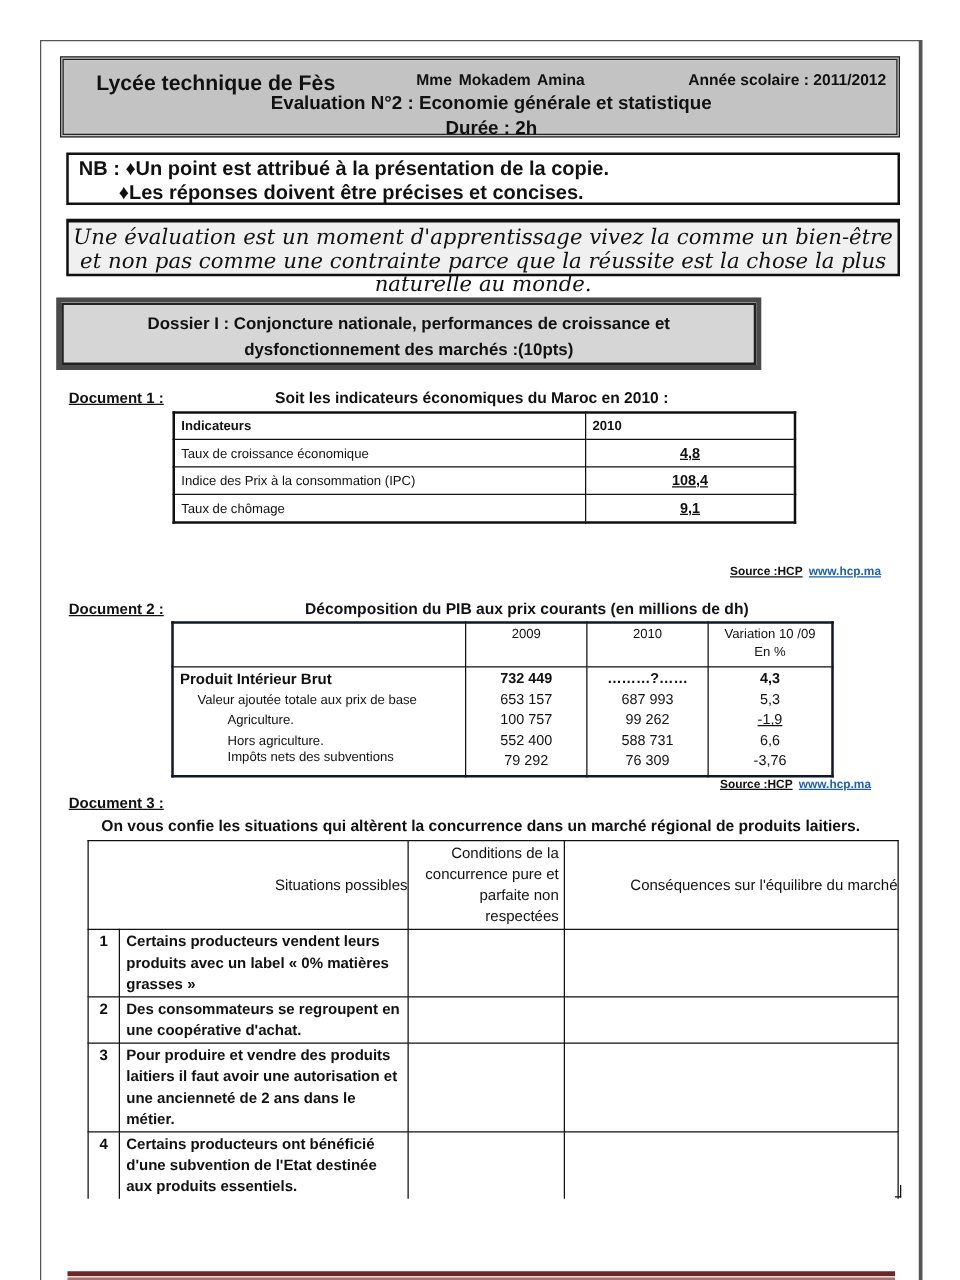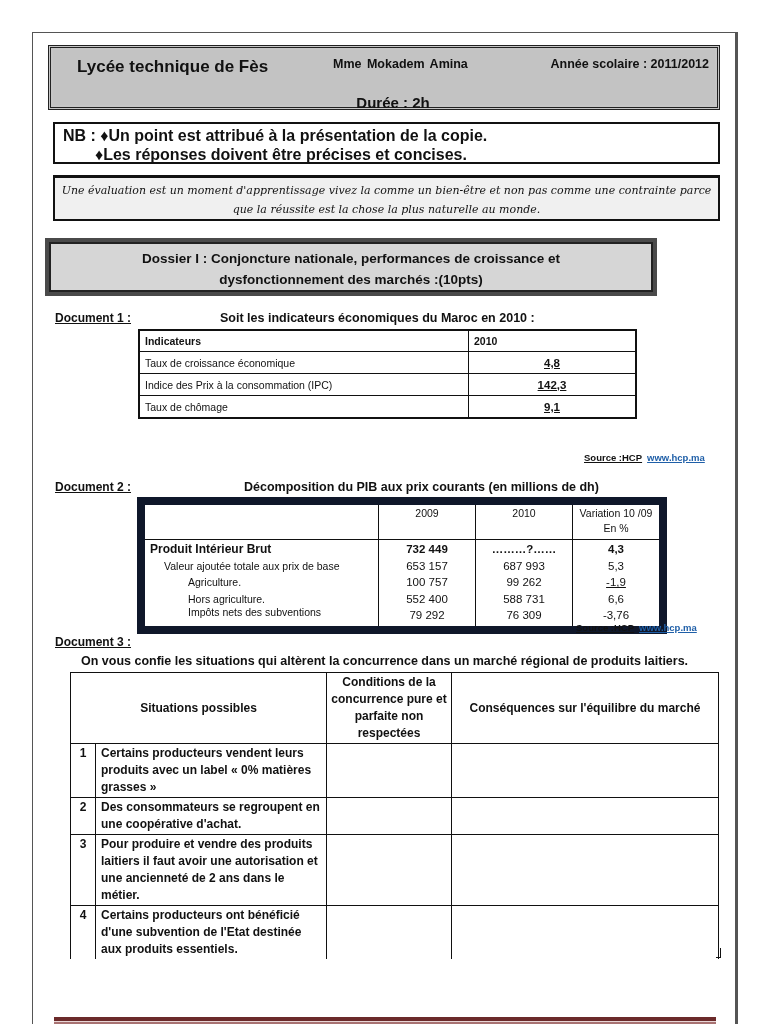--- a/index.html
+++ b/index.html
@@ -19,25 +19,25 @@
   .hdr-title { position:absolute; left:0; right:0; top:24px; text-align:center; font-size:15px; font-weight:bold; padding-left:18px; }
   .hdr-duration { position:absolute; left:0; right:0; top:44px; text-align:center; font-size:15px; font-weight:bold; padding-left:18px; }
 
   
   .nb-box { position:absolute; left:53px; top:122px; width:667px; height:42px;
             border:2px solid #111; box-sizing:border-box; font-size:16px; font-weight:bold; }
   .nb-line1 { position:absolute; left:8px; top:3px; }
   .nb-line2 { position:absolute; left:40px; top:22px; }
   .quote-box { position:absolute; left:53px; top:175px; width:667px; height:46px;
                border:2px solid #111; border-top:3px solid #111; box-sizing:border-box; background:#f0f0f0;
-               font-family:"DejaVu Serif", serif; font-style:italic; font-size:11px; text-align:center;
+               font-family:"DejaVu Serif", serif; font-style:italic; font-size:17px; text-align:center;
                line-height:19px; padding-top:3px; }
 
   
-  .dossier { position:absolute; left:45px; top:238px; width:612px; height:58px;
+  .dossier { position:absolute; left:45px; top:238px; width:564px; height:58px;
              border:4px solid #4a4a4a; box-sizing:border-box; background:#d6d6d6;
              box-shadow: inset 0 0 0 2px #222; }
   .dossier-text { position:absolute; left:0; right:0; top:6px; text-align:center; font-size:13.5px;
                   font-weight:bold; line-height:21px; padding:0 40px; }
 
   
   .doc-label { position:absolute; font-size:12px; font-weight:bold; text-decoration:underline; }
   .doc-title { position:absolute; font-size:12.5px; font-weight:bold; }
   .source { position:absolute; font-size:9.5px; font-weight:bold; }
   .source .src-text { text-decoration:underline; color:#111; }
@@ -45,38 +45,38 @@
 
   table { border-collapse:collapse; position:absolute; }
   
   .t1 { left:138px; top:329px; width:499px; border:2px solid #111; font-size:10.5px; }
   .t1 td, .t1 th { border:1.5px solid #111; height:21px; padding:0 5px; }
   .t1 th { font-weight:bold; text-align:left; height:20px; }
   .t1 td.ind { width:318px; }
   .t1 td.val { text-align:center; font-weight:bold; text-decoration:underline; font-size:11.5px; }
 
   
-  .t2 { left:137px; top:497px; width:530px; border:8px solid #0f172a; font-size:11.5px; }
+  .t2 { left:137px; top:497px; width:530px; border:2px solid #0f172a; font-size:11.5px; }
   .t2 td { border-left:1.5px solid #111; border-right:1.5px solid #111; padding:0; vertical-align:top; }
   .t2 tr.head td { border-bottom:1.5px solid #111; height:33px; text-align:center; font-size:10.5px; line-height:15px; padding-top:1px; }
   .t2 td.c0 { width:228px; }
   .t2 td.c1 { width:96px; }
   .t2 td.c2 { width:96px; }
   .t2 .lines div { height:16.5px; line-height:16.5px; white-space:nowrap; }
   .t2 .num div { text-align:center; }
   .indent1 { padding-left:14px; font-size:10.5px; }
   .indent2 { padding-left:38px; font-size:10.5px; }
   .bold { font-weight:bold; }
   .uline { text-decoration:underline; }
 
   
   .doc3-intro { position:absolute; left:81px; top:654px; font-size:12.5px; font-weight:bold; }
   .t3 { left:70px; top:672px; width:649px; font-size:12px; font-weight:bold; }
   .t3 td, .t3 th { border:1.5px solid #111; padding:0; vertical-align:top; }
-  .t3 th { text-align:center; vertical-align:middle; font-weight:bold; line-height:17px; }
+  .t3 th { text-align:right; vertical-align:middle; font-weight:normal; line-height:17px; }
   .t3 th.h-sit { height:70px; }
   .t3 .num { width:24px; text-align:center; padding-top:2px; }
   .t3 .sit { width:220px; padding:1px 5px; line-height:17px; }
   .t3 .cond { width:116px; }
   .t3 tr.last td { border-bottom:none; }
   .t3-corner { position:absolute; left:716px; top:948px; width:4px; height:9px; border-right:1.5px solid #111; border-bottom:1.5px solid #111; }
 
   .footer-line { position:absolute; left:54px; top:1017px; width:662px; height:7px; }
   .footer-line .l1 { height:4px; background:#6b2a2a; }
   .footer-line .l2 { height:1px; background:#e8d6d6; }
@@ -86,20 +86,21 @@
 <body>
 
 <div class="page-frame"></div>
 <div class="page-frame-right"></div>
 
 <div class="header">
   <div class="header-inner">
     <span class="hdr-school">Lycée technique de Fès</span>
     <span class="hdr-teacher">Mme  Mokadem  Amina</span>
     <span class="hdr-year">Année scolaire : 2011/2012</span>
+    <div class="hdr-title">Evaluation N°2 : Economie générale et statistique</div>
     <div class="hdr-duration">Durée : 2h</div>
   </div>
 </div>
 
 <div class="nb-box">
   <span class="nb-line1">NB : ♦Un point est attribué à la présentation de la copie.</span>
   <span class="nb-line2">♦Les réponses doivent être précises et concises.</span>
 </div>
 <div class="quote-box">
   <span>Une évaluation est un moment d'apprentissage vivez la comme un bien-être et non pas comme  une contrainte parce que la réussite est la chose la plus naturelle au monde.</span>
@@ -116,21 +117,21 @@
       <tr>
     <th>Indicateurs</th>
     <th>2010</th>
   </tr>
   <tr>
     <td class="ind">Taux de croissance économique</td>
     <td class="val">4,8</td>
   </tr>
   <tr>
     <td class="ind">Indice des Prix à la consommation (IPC)</td>
-    <td class="val">142,3</td>
+    <td class="val">108,4</td>
   </tr>
   <tr>
     <td class="ind">Taux de chômage</td>
     <td class="val">9,1</td>
   </tr>
 </tbody>
   </table>
 <div class="source" style="left:584px;top:452px;">
   <span class="src-text">Source :HCP</span><span class="src-link">www.hcp.ma</span>
 </div>

